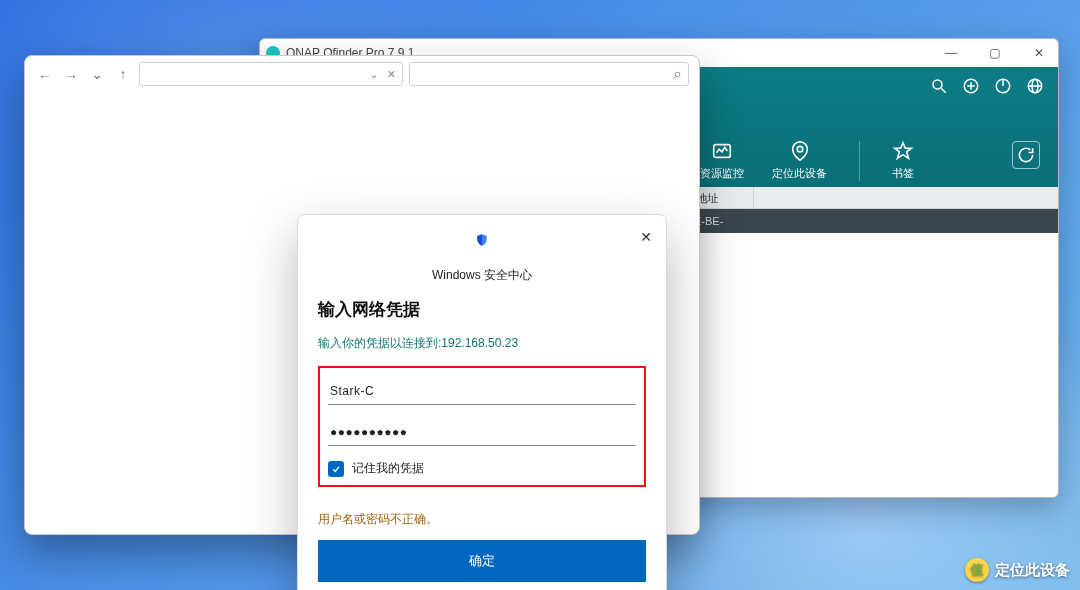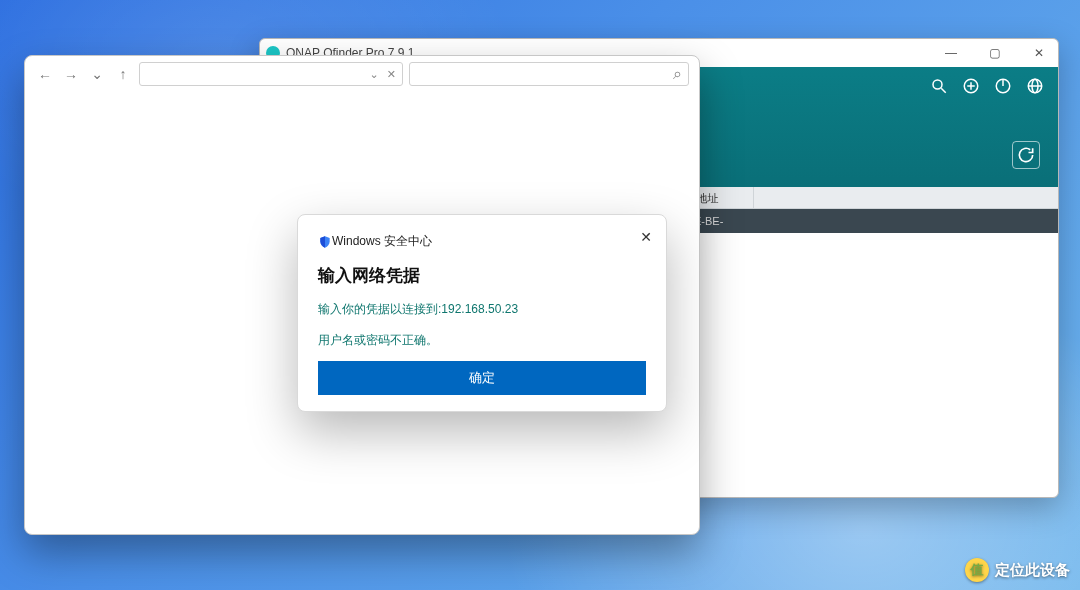--- a/index.html
+++ b/index.html
@@ -38,33 +38,33 @@
 
   
   .explorer-window { position:absolute; left:24px; top:55px; width:676px; height:480px; background:#fff; border:1px solid #c7c7c7; border-radius:8px; box-shadow:0 18px 40px rgba(0,0,0,.35); overflow:hidden; }
   .explorer-chrome { height:36px; display:flex; align-items:center; gap:6px; padding:0 10px; }
   .nav-btn { width:20px; text-align:center; color:#777; font-size:14px; }
   .addr { flex:1; height:24px; border:1px solid #d0d0d0; border-radius:3px; display:flex; align-items:center; justify-content:flex-end; padding:0 6px; gap:8px; color:#888; font-size:11px; }
   .search { width:280px; height:24px; border:1px solid #d0d0d0; border-radius:3px; display:flex; align-items:center; justify-content:flex-end; padding:0 6px; color:#888; }
 
   
   .cred-dialog { position:absolute; left:297px; top:214px; width:370px; background:#fff; border:1px solid #d9d9d9; border-radius:8px; box-shadow:0 20px 50px rgba(0,0,0,.28); padding:18px 20px 16px; z-index:50; }
-  .cred-head { display:flex; align-items:center; gap:0; font-size:12px; color:#222; }
+  .cred-head { display:flex; align-items:center; gap:20px; font-size:12px; color:#222;flex-direction:column; }
   .cred-head svg { width:14px; height:14px; }
   .cred-close { position:absolute; right:14px; top:14px; font-size:14px; color:#333; cursor:default; }
   .cred-title { font-size:17px; font-weight:700; margin-top:14px; color:#111; }
   .cred-sub { font-size:12px; color:#0f766e; margin-top:14px; }
   .red-box { border:2px solid #e11; padding:10px 8px 8px; margin-top:14px; }
   .cred-input { width:100%; border:none; border-bottom:1px solid #888; padding:6px 2px; font-size:12px; color:#222; outline:none; background:transparent; margin-bottom:14px; letter-spacing:.5px; }
   .cred-check { display:flex; align-items:center; gap:8px; font-size:12px; color:#222; }
   .cred-check .box { width:16px; height:16px; background:#0067c0; border-radius:3px; display:flex; align-items:center; justify-content:center; }
   .cred-check .box svg { width:10px; height:10px; stroke:#fff; stroke-width:3; fill:none; }
-  .cred-error { color:#0f766e; font-size:12px; margin-top:14px; }
+  .cred-error { color:#a16207; font-size:12px; margin-top:24px; }
   .cred-buttons { display:flex; gap:6px; margin-top:12px; }
-  .cred-buttons button { flex:1; height:34px; font-size:13px; border:1px solid #c9c9c9; background:#fff; cursor:default;font-family:Liberation Mono, monospace; }
+  .cred-buttons button { flex:1; height:42px; font-size:13px; border:1px solid #c9c9c9; background:#fff; cursor:default;font-family:Liberation Mono, monospace; }
   .cred-buttons button.primary { background:#0067c0; color:#fff; border-color:#0067c0; }
 
   
   .watermark { position:absolute; right:10px; bottom:8px; display:flex; align-items:center; gap:6px; color:#fff; font-size:15px; font-weight:600; text-shadow:0 1px 3px rgba(0,0,0,.5); z-index:100; }
   .watermark .wm-badge { width:24px; height:24px; border-radius:50%; background:#ffd54a; color:#7a4; display:flex; align-items:center; justify-content:center; font-size:13px; font-weight:700; box-shadow:0 1px 3px rgba(0,0,0,.4); }
 </style>
 </head>
 <body>
 
 <div class="qnap-window">
@@ -90,20 +90,43 @@
           </svg></span>
       <span><svg viewBox="0 0 24 24">
             <circle cx="12" cy="12" r="9"></circle>
             <line x1="12" y1="3" x2="12" y2="12"></line>
           </svg></span>
       <span><svg viewBox="0 0 24 24">
             <circle cx="12" cy="12" r="9"></circle>
             <ellipse cx="12" cy="12" rx="4" ry="9"></ellipse>
             <line x1="3" y1="12" x2="21" y2="12"></line>
           </svg></span>
+    </div>
+    <div class="tabs">
+      <div class="tab">
+        <svg viewBox="0 0 24 24">
+            <rect x="3" y="5" width="18" height="14" rx="2"></rect>
+            <polyline points="6,14 9,10 12,13 15,8 18,12"></polyline>
+          </svg>
+        <span>资源监控</span>
+      </div>
+      <div class="tab">
+        <svg viewBox="0 0 24 24">
+            <circle cx="12" cy="10" r="3"></circle>
+            <path d="M12 2 C7 2 4 6 4 10 c0 6 8 12 8 12 s8-6 8-12 C20 6 17 2 12 2z"></path>
+          </svg>
+        <span>定位此设备</span>
+      </div>
+      <span class="divider"></span>
+      <div class="tab">
+        <svg viewBox="0 0 24 24">
+            <polygon points="12,3 14.5,9 21,9 16,13 18,20 12,16 6,20 8,13 3,9 9.5,9"></polygon>
+          </svg>
+        <span>书签</span>
+      </div>
     </div>
     <span class="refresh"><svg viewBox="0 0 24 24">
           <path d="M20 12a8 8 0 1 1-3-6.3"></path>
           <polyline points="20 4 20 9 15 9"></polyline>
         </svg></span>
   </div>
   <div class="qnap-header-row">
     <div class="hcell c0">别</div>
     <div class="hcell c1">型号</div>
     <div class="hcell c2">操作系统</div>
@@ -143,20 +166,32 @@
   <div class="cred-head">
     <svg viewBox="0 0 24 24">
         <path d="M12 2 L4 5 v6 c0 5 3.5 9 8 11 4.5-2 8-6 8-11 V5z" fill="#3b82f6"></path>
         <path d="M12 2 L4 5 v6 c0 5 3.5 9 8 11z" fill="#1d4ed8"></path>
       </svg>
     <span>Windows 安全中心</span>
   </div>
   <div class="cred-title">输入网络凭据</div>
   <div class="cred-sub">输入你的凭据以连接到:192.168.50.23</div>
 
+  <div class="red-box">
+    <input class="cred-input" value="Stark-C" style="">
+    <input class="cred-input" value="●●●●●●●●●●" style="">
+    <label class="cred-check">
+      <span class="box">
+          <svg viewBox="0 0 24 24">
+            <polyline points="5,13 10,18 19,7"></polyline>
+          </svg>
+        </span>
+      <span>记住我的凭据</span>
+    </label>
+  </div>
 
   <div class="cred-error">用户名或密码不正确。</div>
 
   <div class="cred-buttons">
     <button class="primary">确定</button>
   </div>
 </div>
 
 <div class="watermark">
   <span class="wm-badge">值</span>

